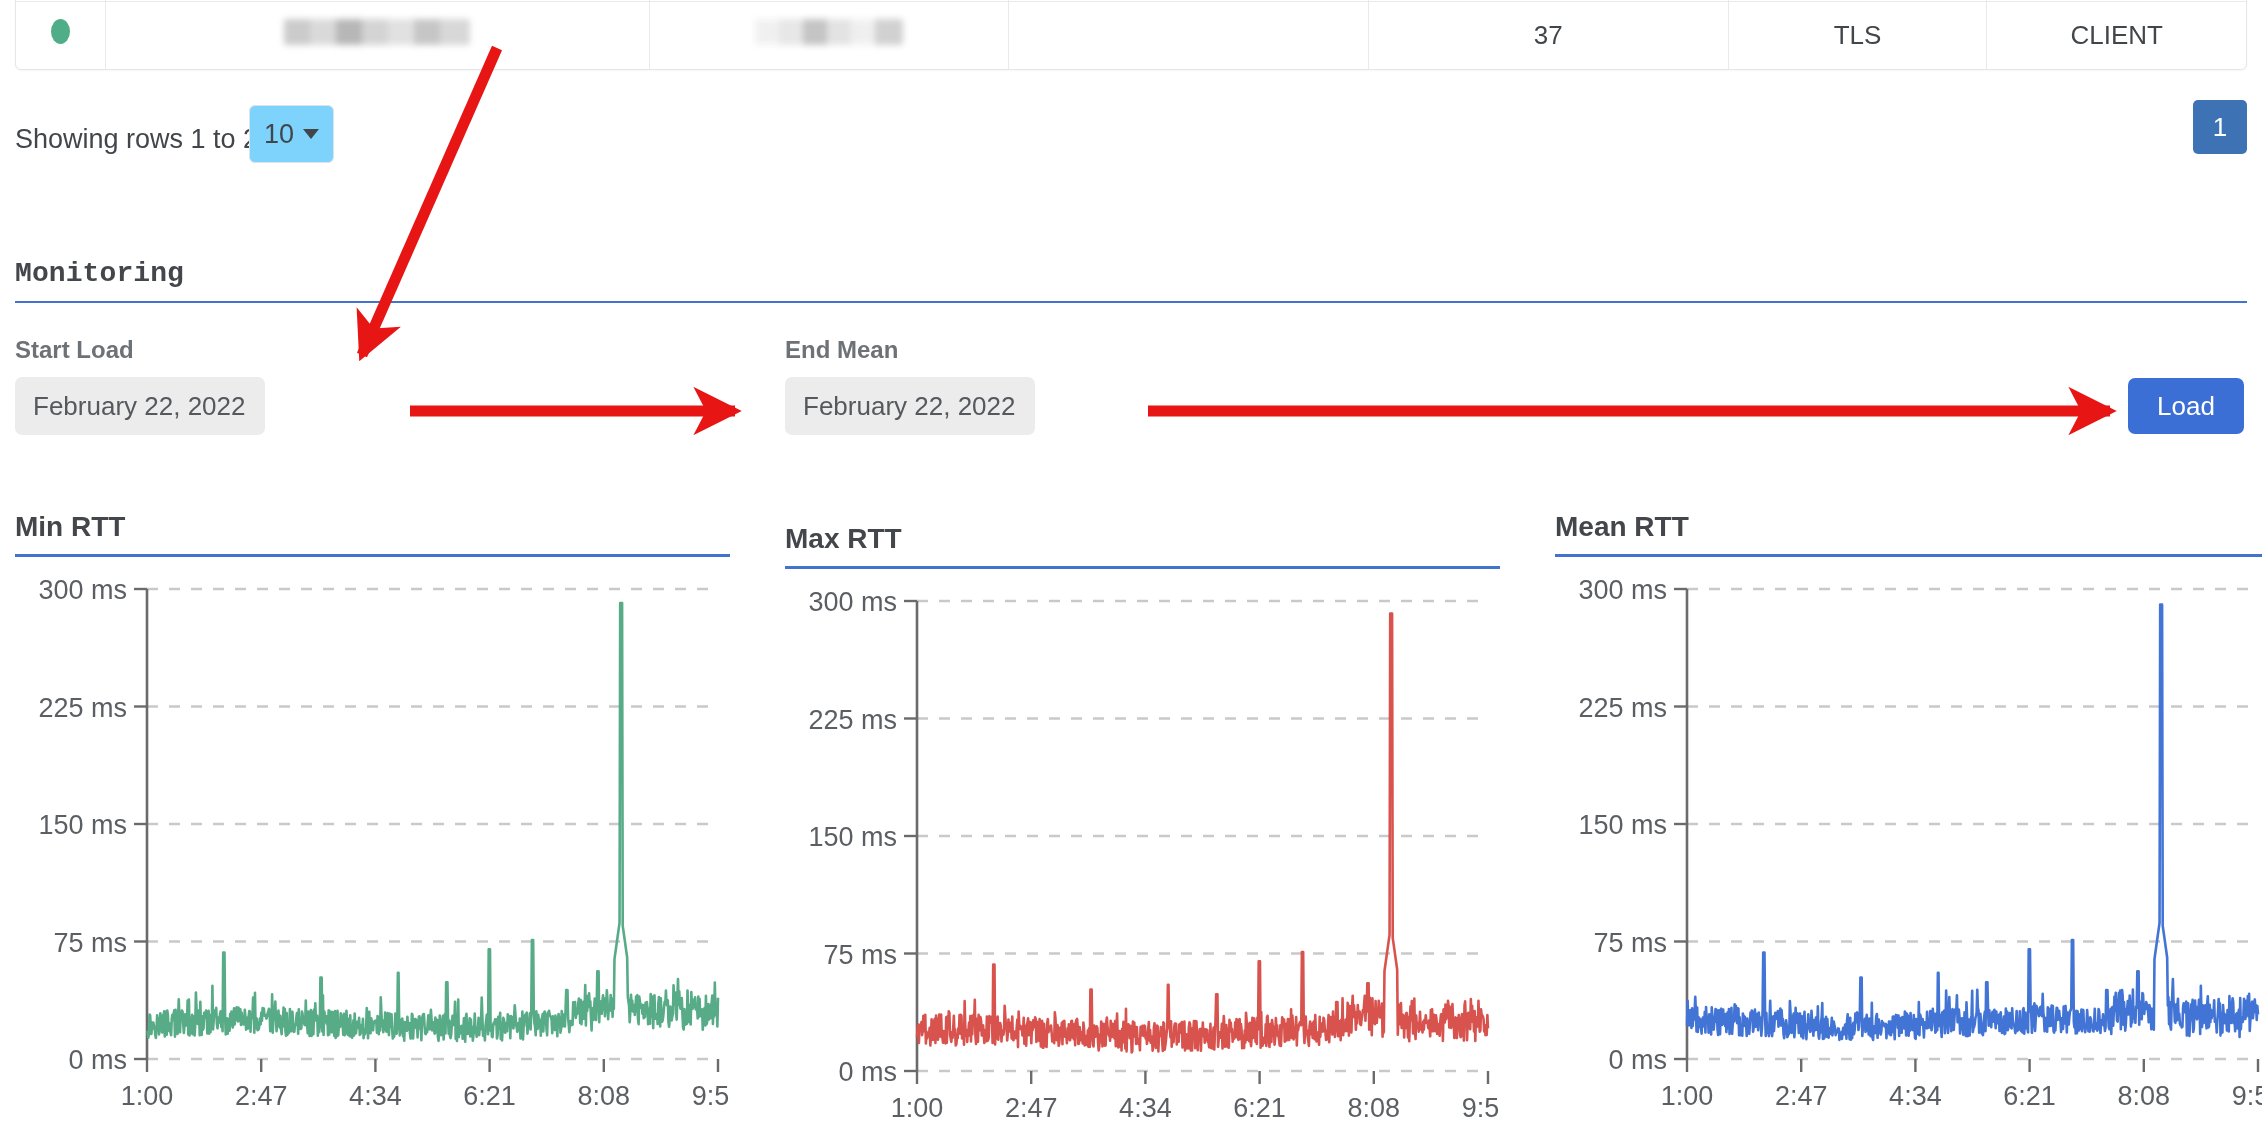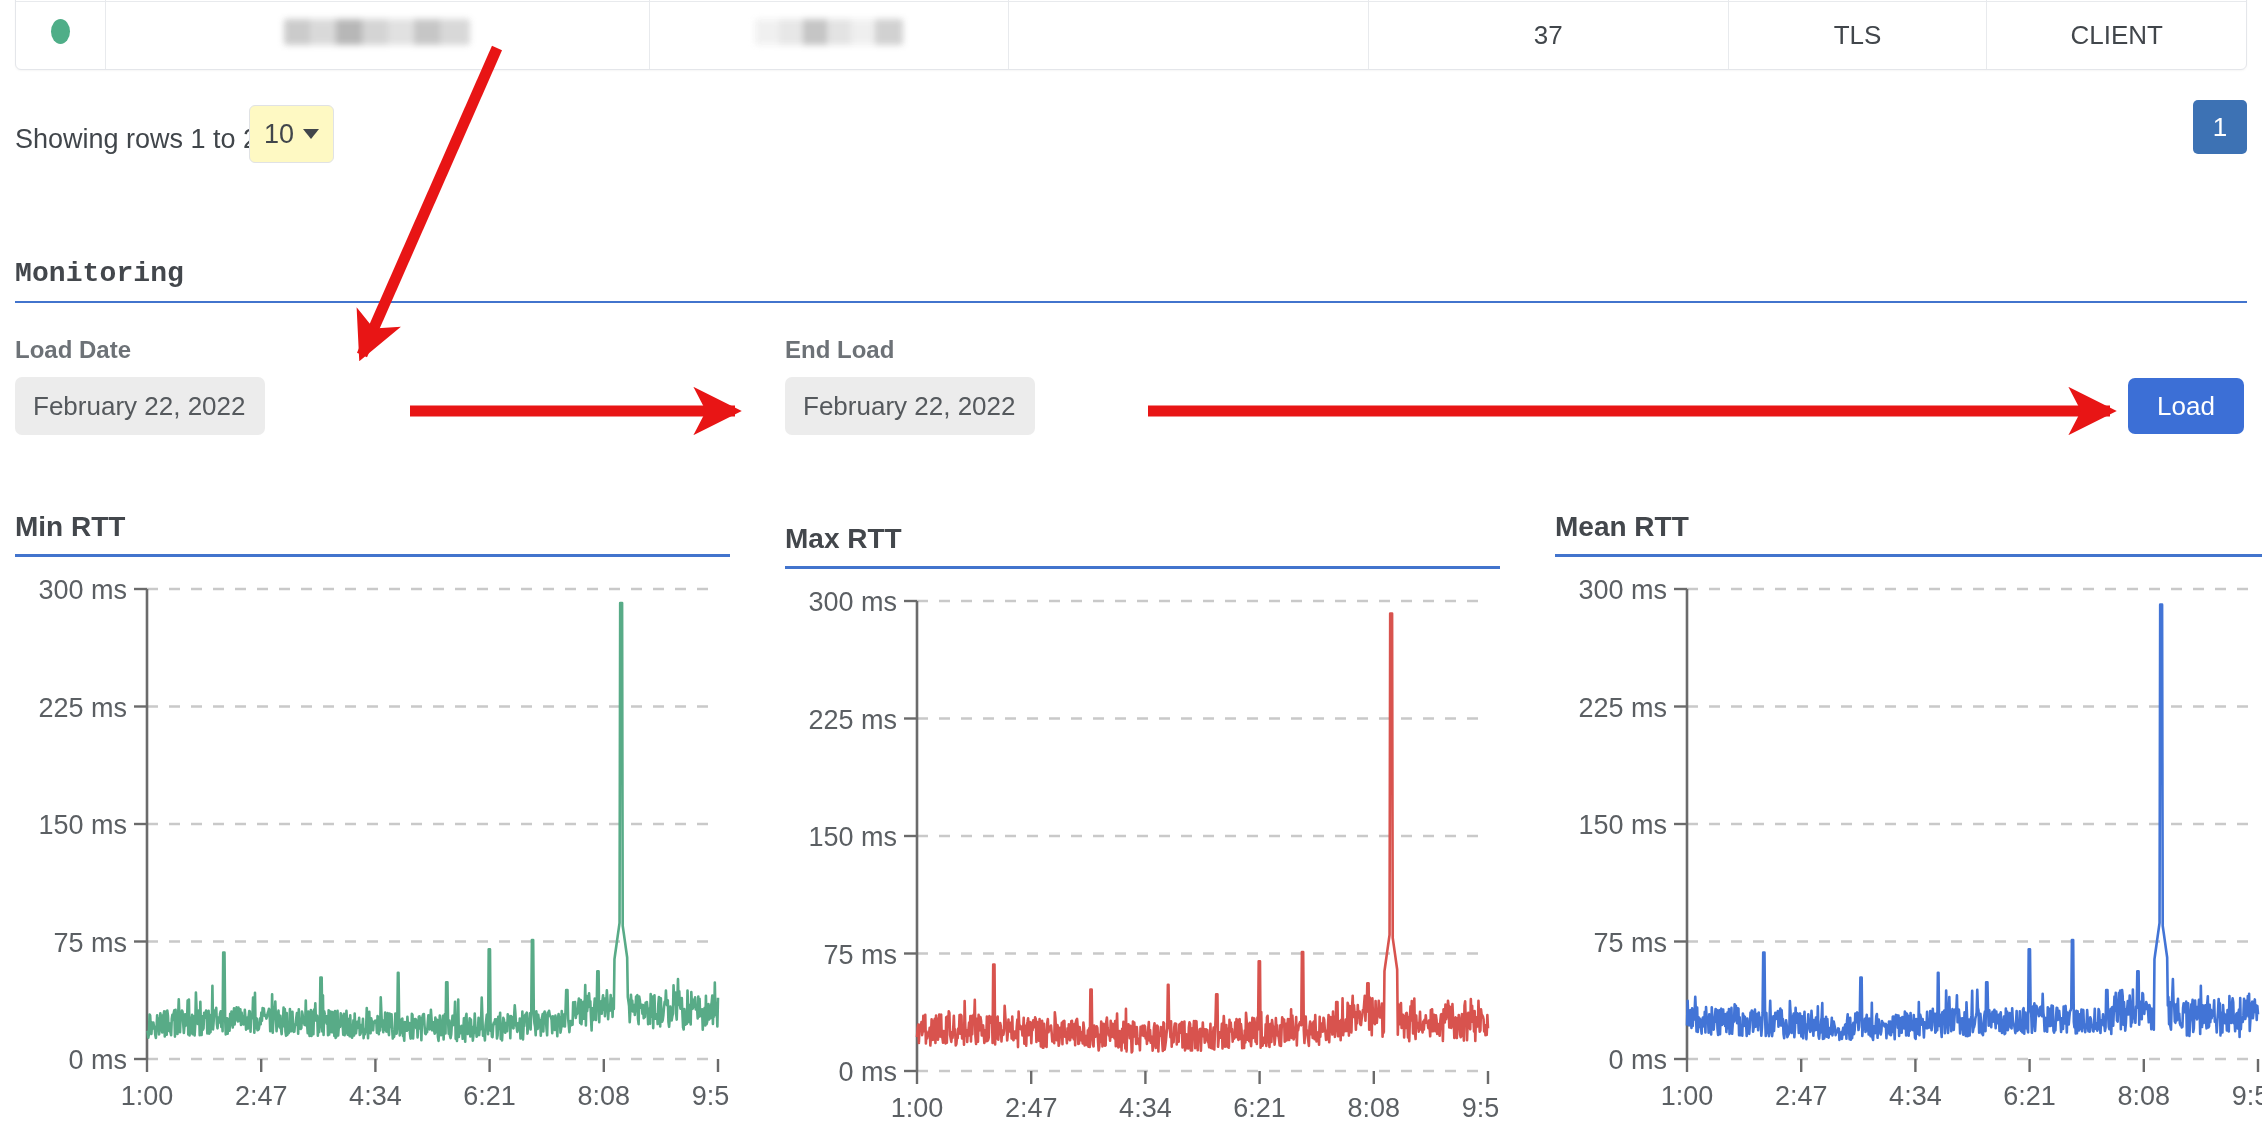--- a/index.html
+++ b/index.html
@@ -107,21 +107,21 @@
     font-family: "Liberation Sans", sans-serif;
     white-space: nowrap;
   }
   .page-size {
     position: absolute;
     left: 234px; top: -5px;
     min-width: 72px;
     height: 58px;
     border: 1px solid #e0e2e5;
     border-radius: 6px;
-    background: #fef9c3;
+    background: #7dd3fc;
     display: flex;
     align-items: center;
     justify-content: center;
     gap: 9px;
     padding: 0 14px;
     box-sizing: border-box;
     cursor: pointer;
   }
   .page-size .val {
     font-size: 27px;
@@ -279,26 +279,26 @@
     </div>
     <div class="page-btn">1</div>
   </div>
 
   <div class="monitoring-head">
     <div class="section-title">Monitoring</div>
     <div class="section-rule"></div>
   </div>
 
   <div class="field-block" style="left:15px; top:336px;">
-    <div class="field-label">Load Date</div>
+    <div class="field-label">Start Load</div>
     <input class="date-input" type="text" readonly="" value="February 22, 2022 1:00 AM" style="">
   </div>
 
   <div class="field-block" style="left:785px; top:336px;">
-    <div class="field-label">End Load</div>
+    <div class="field-label">End Mean</div>
     <input class="date-input" type="text" readonly="" value="February 22, 2022 9:58 AM" style="">
   </div>
 
   <button class="load-btn">Load</button>
 
   <div class="chart-panel" style="left:15px; width:715px;">
     <div class="chart-title">Min RTT</div>
     <div class="chart-rule"></div>
     <svg class="chart-svg" id="chart0" width="715" height="580">
         <line x1="132" y1="488" x2="703" y2="488" stroke="#c9c9c9" stroke-width="2.4" stroke-dasharray="11 11"></line>

